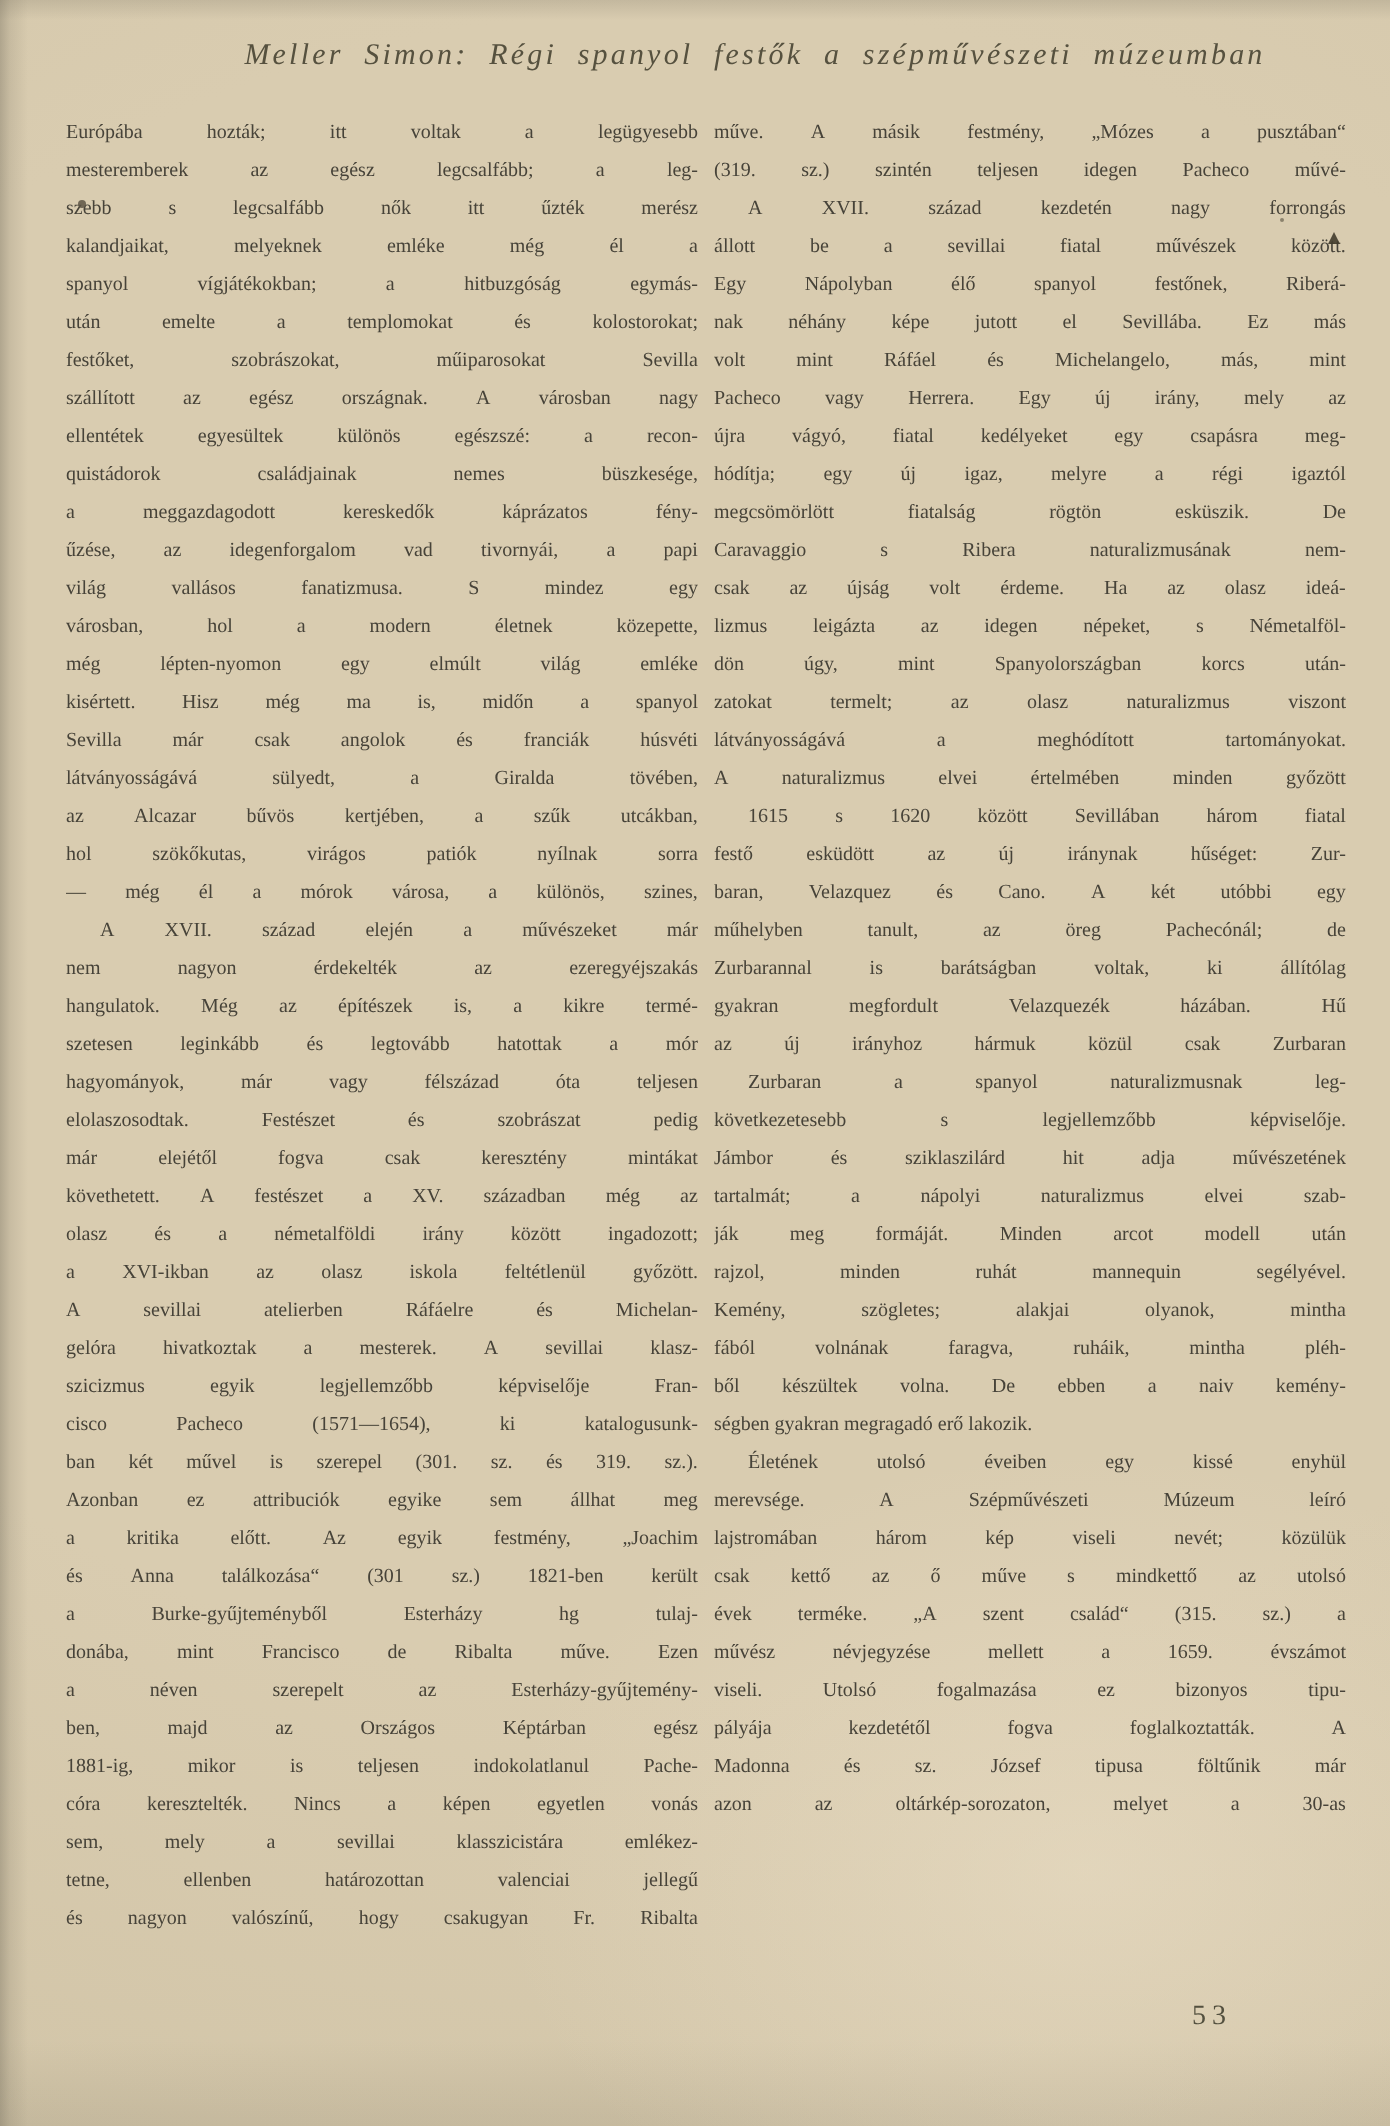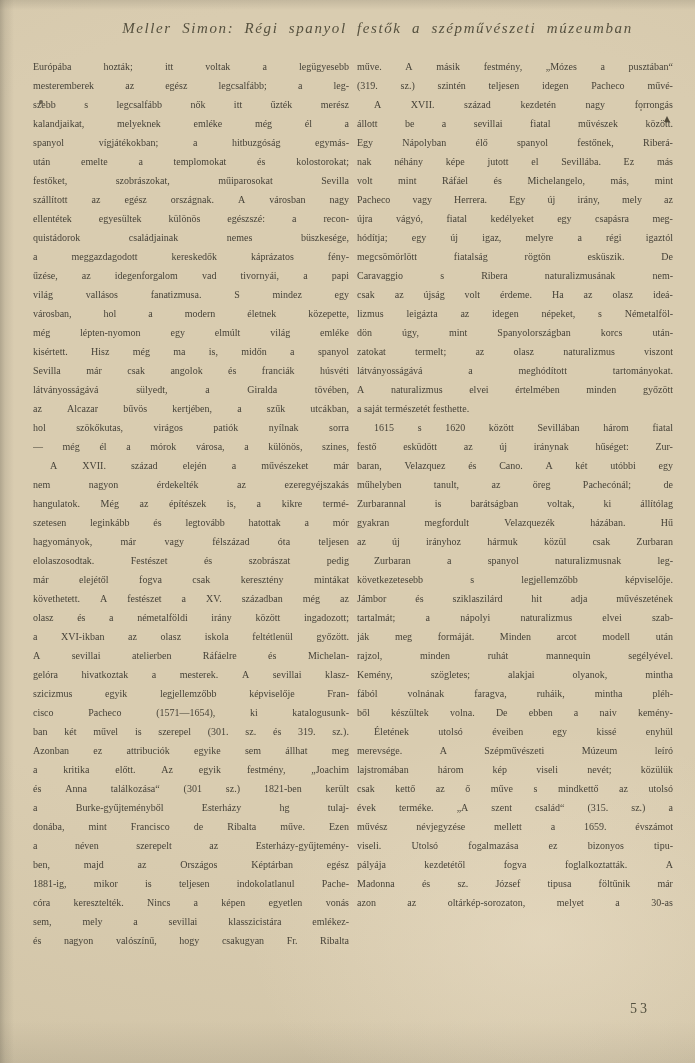--- a/index.html
+++ b/index.html
@@ -35,21 +35,21 @@
   .ln{
     height:19px;
     display:flex;
     justify-content:space-between;
     white-space:pre;
     overflow:hidden;
   }
   .ln.endline{display:block;text-align:left;}
   .ln.indent{padding-left:17px;}
   .pagenum{
-    position:absolute;top:1001px;left:630px;
+    position:absolute;top:1001px;left:596px;
     font-size:14px;letter-spacing:3px;color:#53503f;text-align:right;
   }
   .speck-dot{
     position:absolute;left:39px;top:100px;
     width:4px;height:4px;border-radius:50%;
     background:#5d5545;opacity:.85;
   }
   .speck-mark{
     position:absolute;left:664px;top:116px;
     width:6px;height:6px;
@@ -109,20 +109,21 @@
       <div class="ln"><span>Azonban</span><span>ez</span><span>attribuciók</span><span>egyike</span><span>sem</span><span>állhat</span><span>meg</span></div>
       <div class="ln"><span>a</span><span>kritika</span><span>előtt.</span><span>Az</span><span>egyik</span><span>festmény,</span><span>„Joachim</span></div>
       <div class="ln"><span>és</span><span>Anna</span><span>találkozása“</span><span>(301</span><span>sz.)</span><span>1821-ben</span><span>került</span></div>
       <div class="ln"><span>a</span><span>Burke-gyűjteményből</span><span>Esterházy</span><span>hg</span><span>tulaj-</span></div>
       <div class="ln"><span>donába,</span><span>mint</span><span>Francisco</span><span>de</span><span>Ribalta</span><span>műve.</span><span>Ezen</span></div>
       <div class="ln"><span>a</span><span>néven</span><span>szerepelt</span><span>az</span><span>Esterházy-gyűjtemény-</span></div>
       <div class="ln"><span>ben,</span><span>majd</span><span>az</span><span>Országos</span><span>Képtárban</span><span>egész</span></div>
       <div class="ln"><span>1881-ig,</span><span>mikor</span><span>is</span><span>teljesen</span><span>indokolatlanul</span><span>Pache-</span></div>
       <div class="ln"><span>córa</span><span>keresztelték.</span><span>Nincs</span><span>a</span><span>képen</span><span>egyetlen</span><span>vonás</span></div>
       <div class="ln"><span>sem,</span><span>mely</span><span>a</span><span>sevillai</span><span>klasszicistára</span><span>emlékez-</span></div>
+      <div class="ln"><span>tetne,</span><span>ellenben</span><span>határozottan</span><span>valenciai</span><span>jellegű</span></div>
       <div class="ln"><span>és</span><span>nagyon</span><span>valószínű,</span><span>hogy</span><span>csakugyan</span><span>Fr.</span><span>Ribalta</span></div>
     </div>
 
   <div class="col col-right">
       <div class="ln"><span>műve.</span><span>A</span><span>másik</span><span>festmény,</span><span>„Mózes</span><span>a</span><span>pusztában“</span></div>
       <div class="ln"><span>(319.</span><span>sz.)</span><span>szintén</span><span>teljesen</span><span>idegen</span><span>Pacheco</span><span>művé-</span></div>
       <div class="ln indent"><span>A</span><span>XVII.</span><span>század</span><span>kezdetén</span><span>nagy</span><span>forrongás</span></div>
       <div class="ln"><span>állott</span><span>be</span><span>a</span><span>sevillai</span><span>fiatal</span><span>művészek</span><span>között.</span></div>
       <div class="ln"><span>Egy</span><span>Nápolyban</span><span>élő</span><span>spanyol</span><span>festőnek,</span><span>Riberá-</span></div>
       <div class="ln"><span>nak</span><span>néhány</span><span>képe</span><span>jutott</span><span>el</span><span>Sevillába.</span><span>Ez</span><span>más</span></div>
@@ -131,37 +132,37 @@
       <div class="ln"><span>újra</span><span>vágyó,</span><span>fiatal</span><span>kedélyeket</span><span>egy</span><span>csapásra</span><span>meg-</span></div>
       <div class="ln"><span>hódítja;</span><span>egy</span><span>új</span><span>igaz,</span><span>melyre</span><span>a</span><span>régi</span><span>igaztól</span></div>
       <div class="ln"><span>megcsömörlött</span><span>fiatalság</span><span>rögtön</span><span>esküszik.</span><span>De</span></div>
       <div class="ln"><span>Caravaggio</span><span>s</span><span>Ribera</span><span>naturalizmusának</span><span>nem-</span></div>
       <div class="ln"><span>csak</span><span>az</span><span>újság</span><span>volt</span><span>érdeme.</span><span>Ha</span><span>az</span><span>olasz</span><span>ideá-</span></div>
       <div class="ln"><span>lizmus</span><span>leigázta</span><span>az</span><span>idegen</span><span>népeket,</span><span>s</span><span>Németalföl-</span></div>
       <div class="ln"><span>dön</span><span>úgy,</span><span>mint</span><span>Spanyolországban</span><span>korcs</span><span>után-</span></div>
       <div class="ln"><span>zatokat</span><span>termelt;</span><span>az</span><span>olasz</span><span>naturalizmus</span><span>viszont</span></div>
       <div class="ln"><span>látványosságává</span><span>a</span><span>meghódított</span><span>tartományokat.</span></div>
       <div class="ln"><span>A</span><span>naturalizmus</span><span>elvei</span><span>értelmében</span><span>minden</span><span>győzött</span></div>
-      <div class="ln endline">a saját természetét festhette.</div>
       <div class="ln indent"><span>1615</span><span>s</span><span>1620</span><span>között</span><span>Sevillában</span><span>három</span><span>fiatal</span></div>
       <div class="ln"><span>festő</span><span>esküdött</span><span>az</span><span>új</span><span>iránynak</span><span>hűséget:</span><span>Zur-</span></div>
       <div class="ln"><span>baran,</span><span>Velazquez</span><span>és</span><span>Cano.</span><span>A</span><span>két</span><span>utóbbi</span><span>egy</span></div>
       <div class="ln"><span>műhelyben</span><span>tanult,</span><span>az</span><span>öreg</span><span>Pachecónál;</span><span>de</span></div>
       <div class="ln"><span>Zurbarannal</span><span>is</span><span>barátságban</span><span>voltak,</span><span>ki</span><span>állítólag</span></div>
       <div class="ln"><span>gyakran</span><span>megfordult</span><span>Velazquezék</span><span>házában.</span><span>Hű</span></div>
       <div class="ln"><span>az</span><span>új</span><span>irányhoz</span><span>hármuk</span><span>közül</span><span>csak</span><span>Zurbaran</span></div>
       <div class="ln indent"><span>Zurbaran</span><span>a</span><span>spanyol</span><span>naturalizmusnak</span><span>leg-</span></div>
       <div class="ln"><span>következetesebb</span><span>s</span><span>legjellemzőbb</span><span>képviselője.</span></div>
       <div class="ln"><span>Jámbor</span><span>és</span><span>sziklaszilárd</span><span>hit</span><span>adja</span><span>művészetének</span></div>
       <div class="ln"><span>tartalmát;</span><span>a</span><span>nápolyi</span><span>naturalizmus</span><span>elvei</span><span>szab-</span></div>
       <div class="ln"><span>ják</span><span>meg</span><span>formáját.</span><span>Minden</span><span>arcot</span><span>modell</span><span>után</span></div>
       <div class="ln"><span>rajzol,</span><span>minden</span><span>ruhát</span><span>mannequin</span><span>segélyével.</span></div>
       <div class="ln"><span>Kemény,</span><span>szögletes;</span><span>alakjai</span><span>olyanok,</span><span>mintha</span></div>
       <div class="ln"><span>fából</span><span>volnának</span><span>faragva,</span><span>ruháik,</span><span>mintha</span><span>pléh-</span></div>
       <div class="ln"><span>ből</span><span>készültek</span><span>volna.</span><span>De</span><span>ebben</span><span>a</span><span>naiv</span><span>kemény-</span></div>
+      <div class="ln endline">ségben gyakran megragadó erő lakozik.</div>
       <div class="ln indent"><span>Életének</span><span>utolsó</span><span>éveiben</span><span>egy</span><span>kissé</span><span>enyhül</span></div>
       <div class="ln"><span>merevsége.</span><span>A</span><span>Szépművészeti</span><span>Múzeum</span><span>leíró</span></div>
       <div class="ln"><span>lajstromában</span><span>három</span><span>kép</span><span>viseli</span><span>nevét;</span><span>közülük</span></div>
       <div class="ln"><span>csak</span><span>kettő</span><span>az</span><span>ő</span><span>műve</span><span>s</span><span>mindkettő</span><span>az</span><span>utolsó</span></div>
       <div class="ln"><span>évek</span><span>terméke.</span><span>„A</span><span>szent</span><span>család“</span><span>(315.</span><span>sz.)</span><span>a</span></div>
       <div class="ln"><span>művész</span><span>névjegyzése</span><span>mellett</span><span>a</span><span>1659.</span><span>évszámot</span></div>
       <div class="ln"><span>viseli.</span><span>Utolsó</span><span>fogalmazása</span><span>ez</span><span>bizonyos</span><span>tipu-</span></div>
       <div class="ln"><span>pályája</span><span>kezdetétől</span><span>fogva</span><span>foglalkoztatták.</span><span>A</span></div>
       <div class="ln"><span>Madonna</span><span>és</span><span>sz.</span><span>József</span><span>tipusa</span><span>föltűnik</span><span>már</span></div>
       <div class="ln"><span>azon</span><span>az</span><span>oltárkép-sorozaton,</span><span>melyet</span><span>a</span><span>30-as</span></div>

